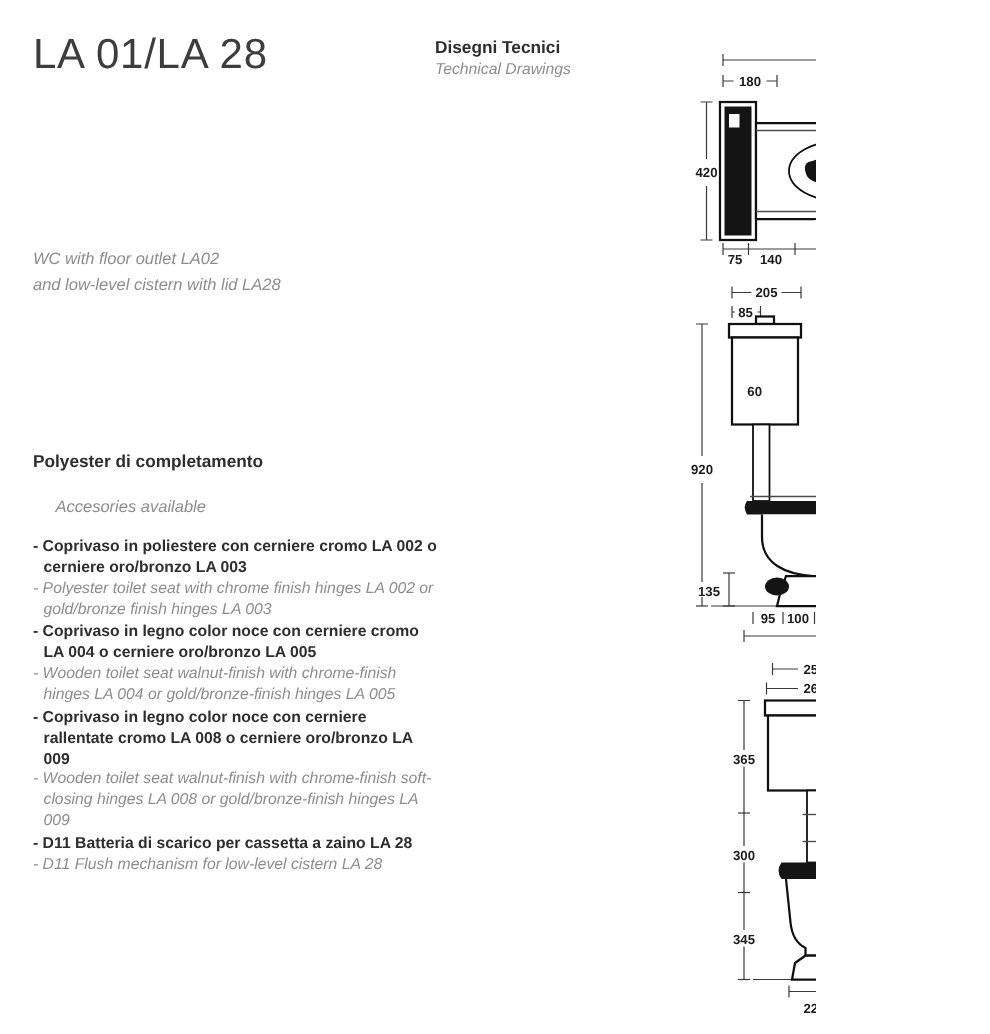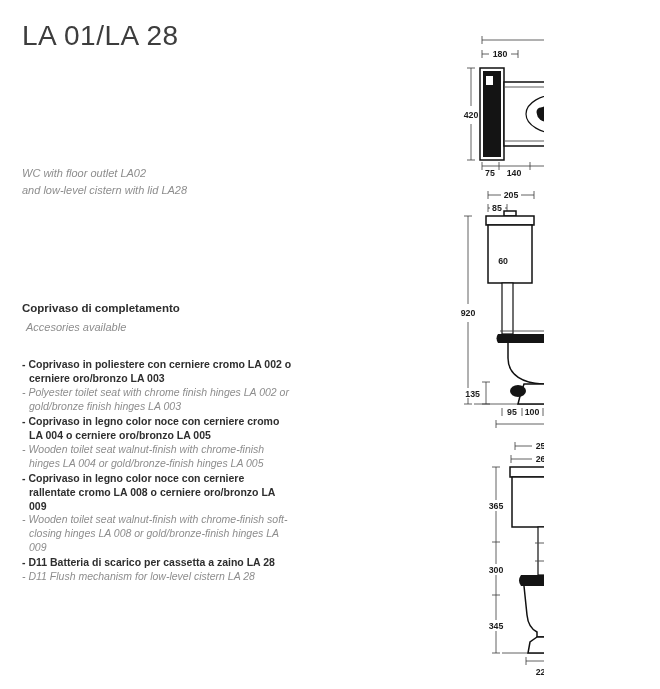--- a/index.html
+++ b/index.html
@@ -8,21 +8,21 @@
   .title{position:absolute;left:22px;top:20px;margin:0;font-size:28px;font-weight:normal;
          color:#3d3d3d;letter-spacing:0.5px;}
   .tech-head{position:absolute;left:290px;top:26px;}
   .th-it{font-size:11.5px;font-weight:bold;color:#2e2e2e;}
   .th-en{font-size:10.5px;font-style:italic;color:#8d8d8d;margin-top:2px;}
   .desc-it{position:absolute;left:22px;top:106px;margin:0;font-size:11.5px;font-weight:bold;
            color:#2e2e2e;line-height:1.55;white-space:pre-line;}
   .desc-en{position:absolute;left:22px;top:165px;margin:0;font-size:11px;font-style:italic;
            color:#8d8d8d;line-height:1.55;white-space:pre-line;}
   .acc-h-it{position:absolute;left:22px;top:302px;margin:0;font-size:11.5px;font-weight:bold;color:#2e2e2e;}
-  .acc-h-en{position:absolute;left:22px;top:317px;margin:4px;font-size:11px;font-style:italic;color:#8d8d8d;}
+  .acc-h-en{position:absolute;left:22px;top:317px;margin:15px;font-size:11px;font-style:italic;color:#8d8d8d;}
   .acc-list{position:absolute;left:22px;top:358px;width:270px;}
   .acc-item{margin-bottom:1px;}
   .acc-item p{margin:0;text-indent:-7px;padding-left:7px;line-height:1.33;}
   .acc-item .it{font-size:10.5px;font-weight:bold;color:#2e2e2e;}
   .acc-item .en{font-size:10.5px;font-style:italic;color:#8d8d8d;}
   .drawing{position:absolute;}
   #plan{left:462px;top:30px;}
   #side{left:452px;top:186px;}
   #front{left:478px;top:437px;}
   .dl{stroke:#3a3a3a;stroke-width:0.8;fill:none;}
@@ -33,25 +33,29 @@
   .patch{fill:#ffffff;stroke:none;}
   text.dim{font-family:"Liberation Sans",sans-serif;font-size:8.8px;font-weight:bold;fill:#1c1c1c;}
 </style>
 </head>
 <body>
 
 <div class="page">
 
   <h1 class="title">LA 01/LA 28</h1>
 
+  <div class="tech-head">
+    <div class="th-it">Disegni Tecnici</div>
+    <div class="th-en">Technical Drawings</div>
+  </div>
 
   <p class="desc-en">WC with floor outlet LA02
 and low-level cistern with lid LA28</p>
 
-  <h2 class="acc-h-it">Coprivaso di completamento</h2>
+  <h2 class="acc-h-it">Polyester di completamento</h2>
   <p class="acc-h-en">Accesories available</p>
 
   <div class="acc-list">
     <div class="acc-item">
       <p class="it">- Coprivaso in poliestere con cerniere cromo LA 002 o cerniere oro/bronzo LA 003</p>
       <p class="en">- Polyester toilet seat with chrome finish hinges LA 002 or gold/bronze finish hinges LA 003</p>
     </div>
     <div class="acc-item">
       <p class="it">- Coprivaso in legno color noce con cerniere cromo LA 004 o cerniere oro/bronzo LA 005</p>
       <p class="en">- Wooden toilet seat walnut-finish with chrome-finish hinges LA 004 or gold/bronze-finish hinges LA 005</p>

